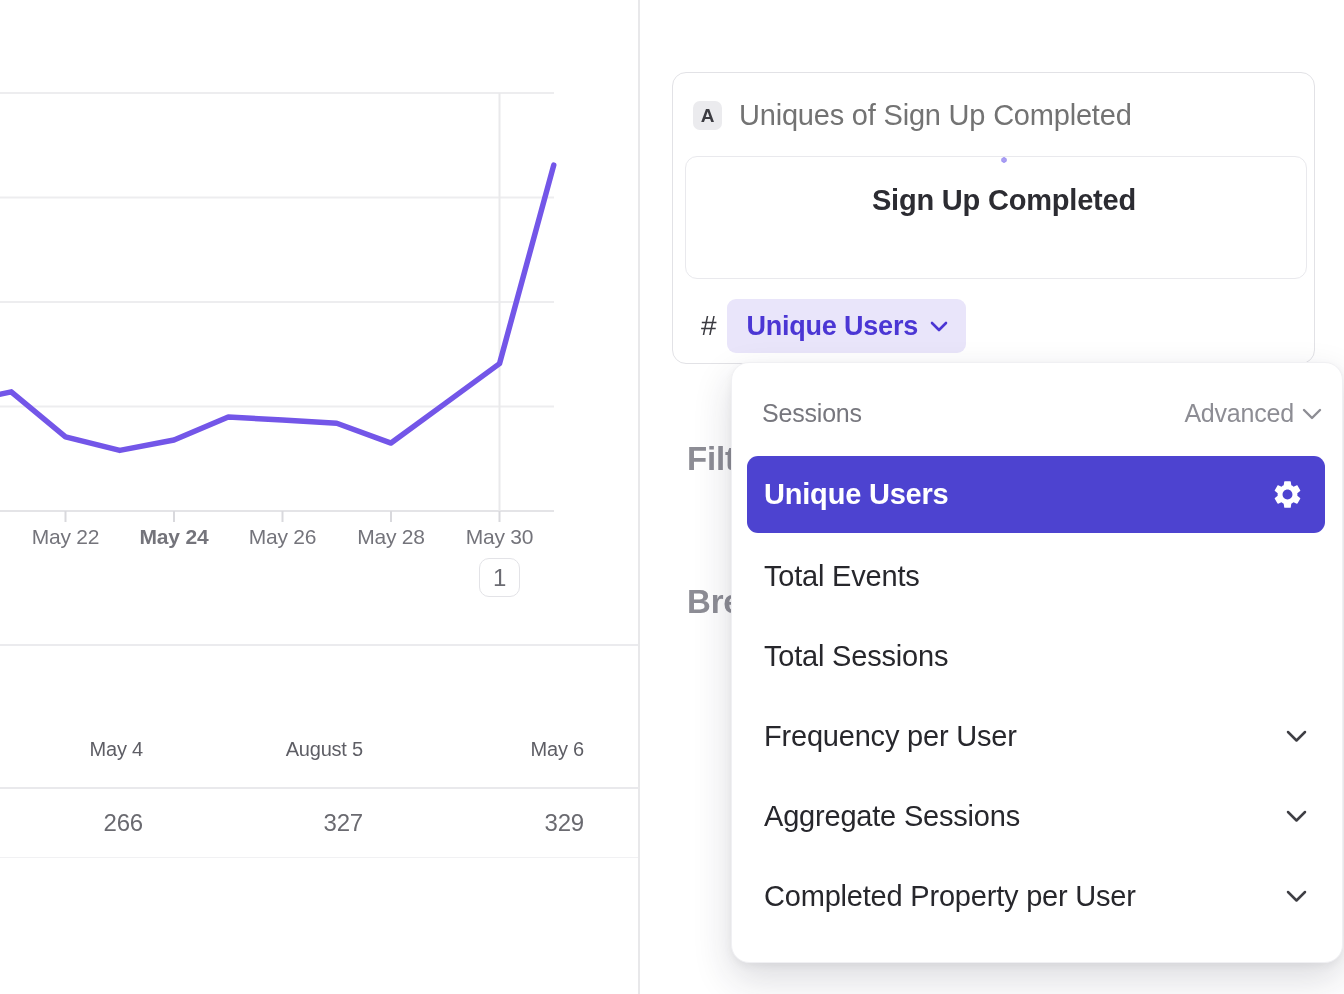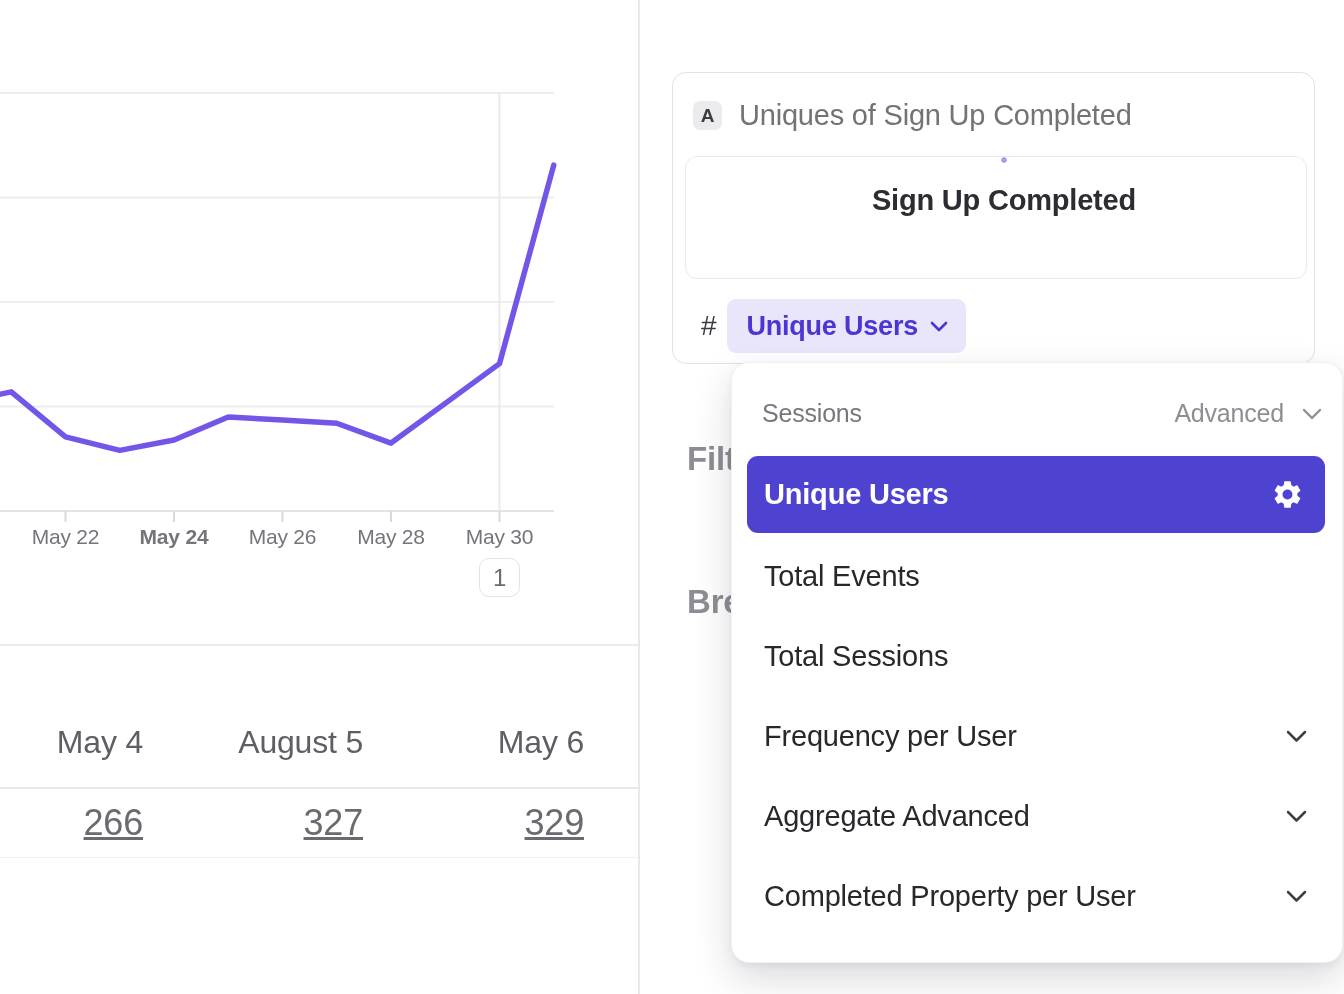--- a/index.html
+++ b/index.html
@@ -25,22 +25,22 @@
   .t-row{display:flex;}
   .t-head{
     border-top:2px solid #ebebee;border-bottom:2px solid #e9e9ec;
     height:145px;align-items:flex-end;box-sizing:border-box;padding-bottom:26px;
   }
   .t-body{
     height:69px;align-items:center;border-bottom:1.5px solid #f1f1f3;box-sizing:border-box;
   }
   .t-cell{text-align:right;padding-right:2px;box-sizing:border-box;}
   .t-cell.c1{width:145px;} .t-cell.c2{width:220px;} .t-cell.c3{width:221px;}
-  .t-head .t-cell{font-size:32px;color:#5e5e65;}
-  .t-body .t-cell{font-size:36px;color:#6a6a70;text-decoration:underline;}
+  .t-head .t-cell{font-size:20px;color:#5e5e65;}
+  .t-body .t-cell{font-size:24px;color:#6a6a70;}
   
   .v-divider{position:absolute;left:638px;top:0;width:2px;height:994px;background:#e8e8ea;}
   
   .query-card{
     position:absolute;left:672px;top:72px;width:643px;height:292px;
     border:1.5px solid #e2e2e6;border-radius:14px;background:#fff;box-sizing:border-box;
   }
   .qc-title-row{position:absolute;left:20px;top:26px;display:flex;align-items:center;gap:17px;}
   .row-badge{
     width:29px;height:29px;background:#ebebee;border-radius:7px;
@@ -77,21 +77,21 @@
     position:absolute;left:731px;top:362px;width:612px;height:601px;z-index:10;
     background:#fff;border:1px solid #f0f0f3;border-radius:18px;box-sizing:border-box;
     box-shadow:0 16px 38px rgba(30,30,55,0.16),0 3px 9px rgba(0,0,0,0.05);
   }
   .menu-header{
     position:absolute;top:36px;left:30px;right:20px;
     display:flex;justify-content:space-between;align-items:center;
   }
   .menu-header-label{font-size:25px;color:#77777e;}
   .advanced{
-    display:flex;align-items:center;gap:18px;background:none;border:none;cursor:pointer;
+    display:flex;align-items:center;gap:8px;background:none;border:none;cursor:pointer;
     font-family:inherit;letter-spacing:-0.2px;padding:0;margin-left:6px;
   }
   .advanced span{font-size:25px;color:#8d8d94;}
   .advanced svg{color:#8d8d94;}
   .menu-sel{
     position:absolute;top:93px;left:15px;right:17px;height:77px;
     background:var(--accent-purple,#4d43d0);border-radius:11px;cursor:pointer;
     display:flex;align-items:center;justify-content:space-between;
     padding:0 21px 0 17px;box-sizing:border-box;
   }
@@ -212,21 +212,21 @@
       <div class="menu-item">
         <span>Total Sessions</span>
       </div>
       <div class="menu-item">
         <span>Frequency per User</span>
         <svg width="21" height="13" viewBox="0 0 21 13">
           <path d="M2 2 L10.5 10.5 L19 2" fill="none" stroke="currentColor" stroke-width="2.5" stroke-linecap="round" stroke-linejoin="round"></path>
         </svg>
       </div>
       <div class="menu-item">
-        <span>Aggregate Advanced</span>
+        <span>Aggregate Sessions</span>
         <svg width="21" height="13" viewBox="0 0 21 13">
           <path d="M2 2 L10.5 10.5 L19 2" fill="none" stroke="currentColor" stroke-width="2.5" stroke-linecap="round" stroke-linejoin="round"></path>
         </svg>
       </div>
       <div class="menu-item">
         <span>Completed Property per User</span>
         <svg width="21" height="13" viewBox="0 0 21 13">
           <path d="M2 2 L10.5 10.5 L19 2" fill="none" stroke="currentColor" stroke-width="2.5" stroke-linecap="round" stroke-linejoin="round"></path>
         </svg>
       </div>

